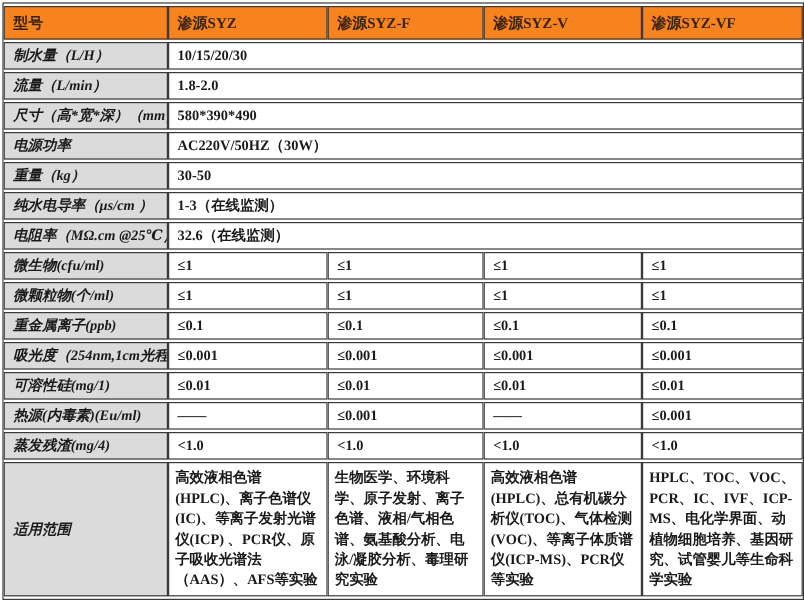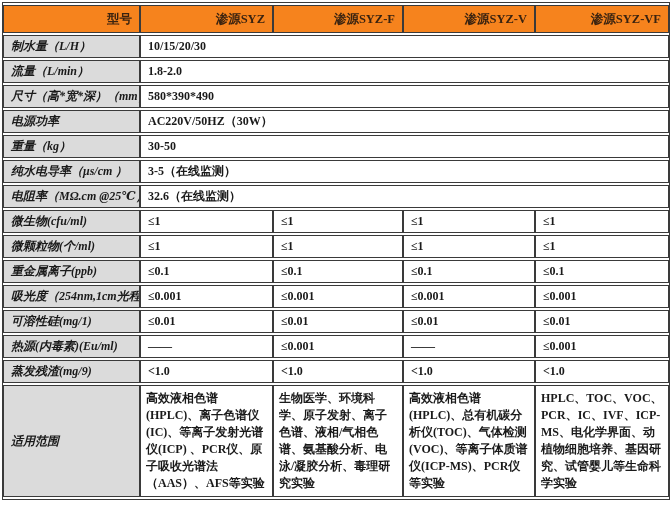--- a/index.html
+++ b/index.html
@@ -32,21 +32,21 @@
     font-size:12px;
     font-weight:bold;
     padding:2px 7px;
     vertical-align:middle;
     overflow:hidden;
     white-space:nowrap;
   }
   thead th{
     background:var(--header-bg);
     color:var(--header-text);
-    text-align:right;
+    text-align:left;
     height:28px;
     font-size:12.5px;
     margin-top:47px;
   }
   td.label{
     background:var(--label-bg);
     height:19px;
     font-style:italic;
   }
   td.val{
@@ -102,21 +102,21 @@
     <tr>
       <td class="label">电源功率</td>
       <td class="val" colspan="4">AC220V/50HZ（30W）</td>
     </tr>
     <tr>
       <td class="label">重量（kg）</td>
       <td class="val" colspan="4">30-50</td>
     </tr>
     <tr>
       <td class="label">纯水电导率（μs/cm ）</td>
-      <td class="val" colspan="4">3-5（在线监测）</td>
+      <td class="val" colspan="4">1-3（在线监测）</td>
     </tr>
     <tr>
       <td class="label">电阻率（MΩ.cm @25℃）</td>
       <td class="val" colspan="4">32.6（在线监测）</td>
     </tr>
 
     <tr>
       <td class="label">微生物(cfu/ml)</td>
       <td class="val">≤1</td>
       <td class="val">≤1</td>
@@ -152,21 +152,21 @@
       <td class="val">≤0.01</td>
     </tr>
     <tr>
       <td class="label">热源(内毒素)(Eu/ml)</td>
       <td class="val">——</td>
       <td class="val">≤0.001</td>
       <td class="val">——</td>
       <td class="val">≤0.001</td>
     </tr>
     <tr>
-      <td class="label">蒸发残渣(mg/9)</td>
+      <td class="label">蒸发残渣(mg/4)</td>
       <td class="val">&lt;1.0</td>
       <td class="val">&lt;1.0</td>
       <td class="val">&lt;1.0</td>
       <td class="val">&lt;1.0</td>
     </tr>
 
     <tr>
       <td class="label app-label">适用范围</td>
       <td class="app">高效液相色谱(HPLC)、离子色谱仪(IC)、等离子发射光谱仪(ICP) 、PCR仪、原子吸收光谱法（AAS）、AFS等实验</td>
       <td class="app">生物医学、环境科学、原子发射、离子色谱、液相/气相色谱、氨基酸分析、电泳/凝胶分析、毒理研究实验</td>

